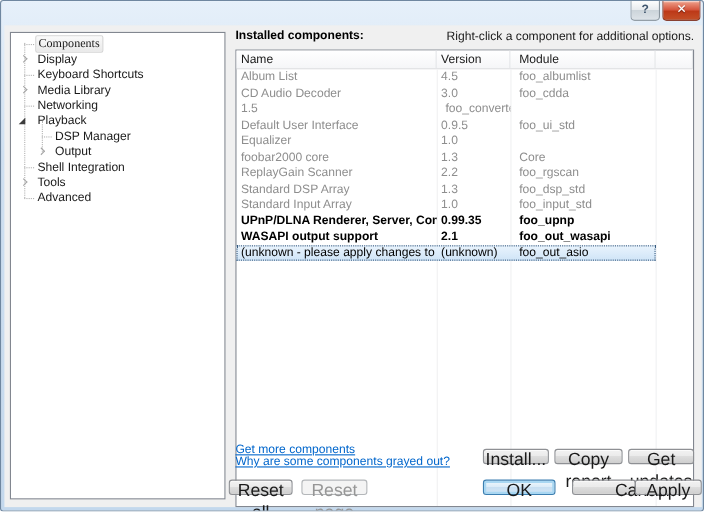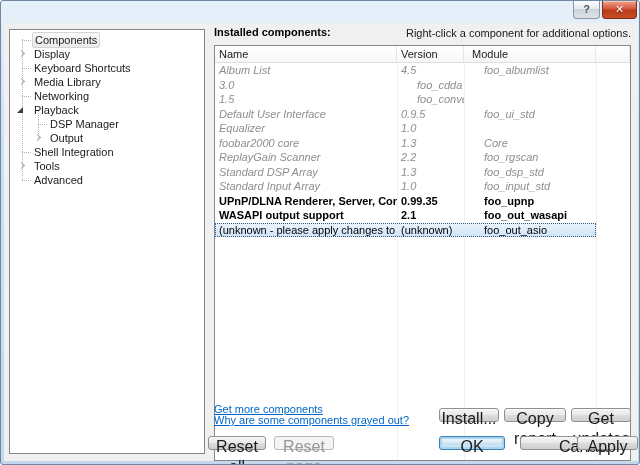--- a/index.html
+++ b/index.html
@@ -28,21 +28,21 @@
   .vline { position:absolute; width:0; border-left:1px dotted #b2b2b2; }
   .vline1 { left:12px; top:9px; height:141px; }
   .vline2 { left:28px; top:80px; height:28px; }
   .titem { position:absolute; left:0; width:100%; height:14px; line-height:14px; cursor:default; }
   .titem .lbl { position:absolute; left:22px; white-space:nowrap; padding:0 2px; }
   .titem.lvl1 .lbl { left:38px; }
   .titem.stub::before { content:""; position:absolute; left:12px; top:7px; width:9px;
     border-top:1px dotted #b2b2b2; }
   .titem.lvl1.stub::before { left:28px; }
   .titem.selected .lbl { background:linear-gradient(#fafafa,#e9e9e9);
-    border:1px solid #d5d5d5; border-radius:2px; top:-1px; }
+    border:1px solid #d5d5d5; border-radius:2px; top:-1px;font-family:Liberation Serif, serif; }
   .arrow { position:absolute; top:3px; width:8px; height:8px; }
   .arrow.c { left:8px; } .titem.lvl1 .arrow.c { left:24px; }
   .arrow.c::before { content:""; position:absolute; left:1px; top:1px; width:4px; height:4px;
     border-top:1px solid #a6a6a6; border-right:1px solid #a6a6a6; transform:rotate(45deg); }
   .arrow.e { left:7px; }
   .arrow.e::before { content:""; position:absolute; left:0; top:1px; width:0; height:0;
     border-bottom:6px solid #3c3c3c; border-left:6px solid transparent; }
 
   
   .heading { position:absolute; left:210px; top:3px; font-size:11px; font-weight:bold; color:#000; }
@@ -55,22 +55,22 @@
     height:17px; line-height:16px; background:linear-gradient(#ffffff,#f5f6f8);
     border-bottom:1px solid #dcdee0; color:#1a1a1a; }
   .lheader .hc { padding-left:4px; border-right:1px solid #e4e6e8; cursor:default; }
   .lheader .hc.mod { padding-left:8px; }
   .colsep { position:absolute; top:17px; bottom:0; width:0; border-left:1px solid #f0f1f2; }
   .cs1 { left:182px; } .cs2 { left:249px; } .cs3 { left:381px; }
   .lbody { position:relative; }
   .lrow { position:relative; display:grid; grid-template-columns:182px 67px 132px;
     width:381px; height:14.5px; line-height:14.5px; cursor:default; white-space:nowrap; }
   .lrow > div { overflow:hidden; padding-left:4px; }
-  .lrow > .mod { padding-left:20px; }
-  .lrow.g { color:#8e8e8e;font-style:italic; }
+  .lrow > .mod { padding-left:8px; }
+  .lrow.g { color:#8e8e8e; }
   .lrow.b { color:#000000; font-weight:bold; }
   .lrow.sel { color:#000000; background:linear-gradient(#eaf4fd,#cfe4f7);
     outline:1px dotted #35597e; outline-offset:-1px; }
 
   
   .link { position:absolute; left:210px; font-size:11px; color:#0066cc;
     text-decoration:underline; cursor:pointer; white-space:nowrap; }
   .link1 { top:380px; } .link2 { top:391px; }
 
   
@@ -161,20 +161,21 @@
       <div class="colsep cs1"></div>
       <div class="colsep cs2"></div>
       <div class="colsep cs3"></div>
       <div class="lbody">
         <div class="lrow g">
           <div>Album List</div>
           <div>4.5</div>
           <div class="mod">foo_albumlist</div>
           </div>
         <div class="lrow g">
+          <div>CD Audio Decoder</div>
           <div>3.0</div>
           <div class="mod">foo_cdda</div>
           </div>
         <div class="lrow g">
           <div>1.5</div>
           <div class="mod">foo_converter</div>
           </div>
         <div class="lrow g">
           <div>Default User Interface</div>
           <div>0.9.5</div>

